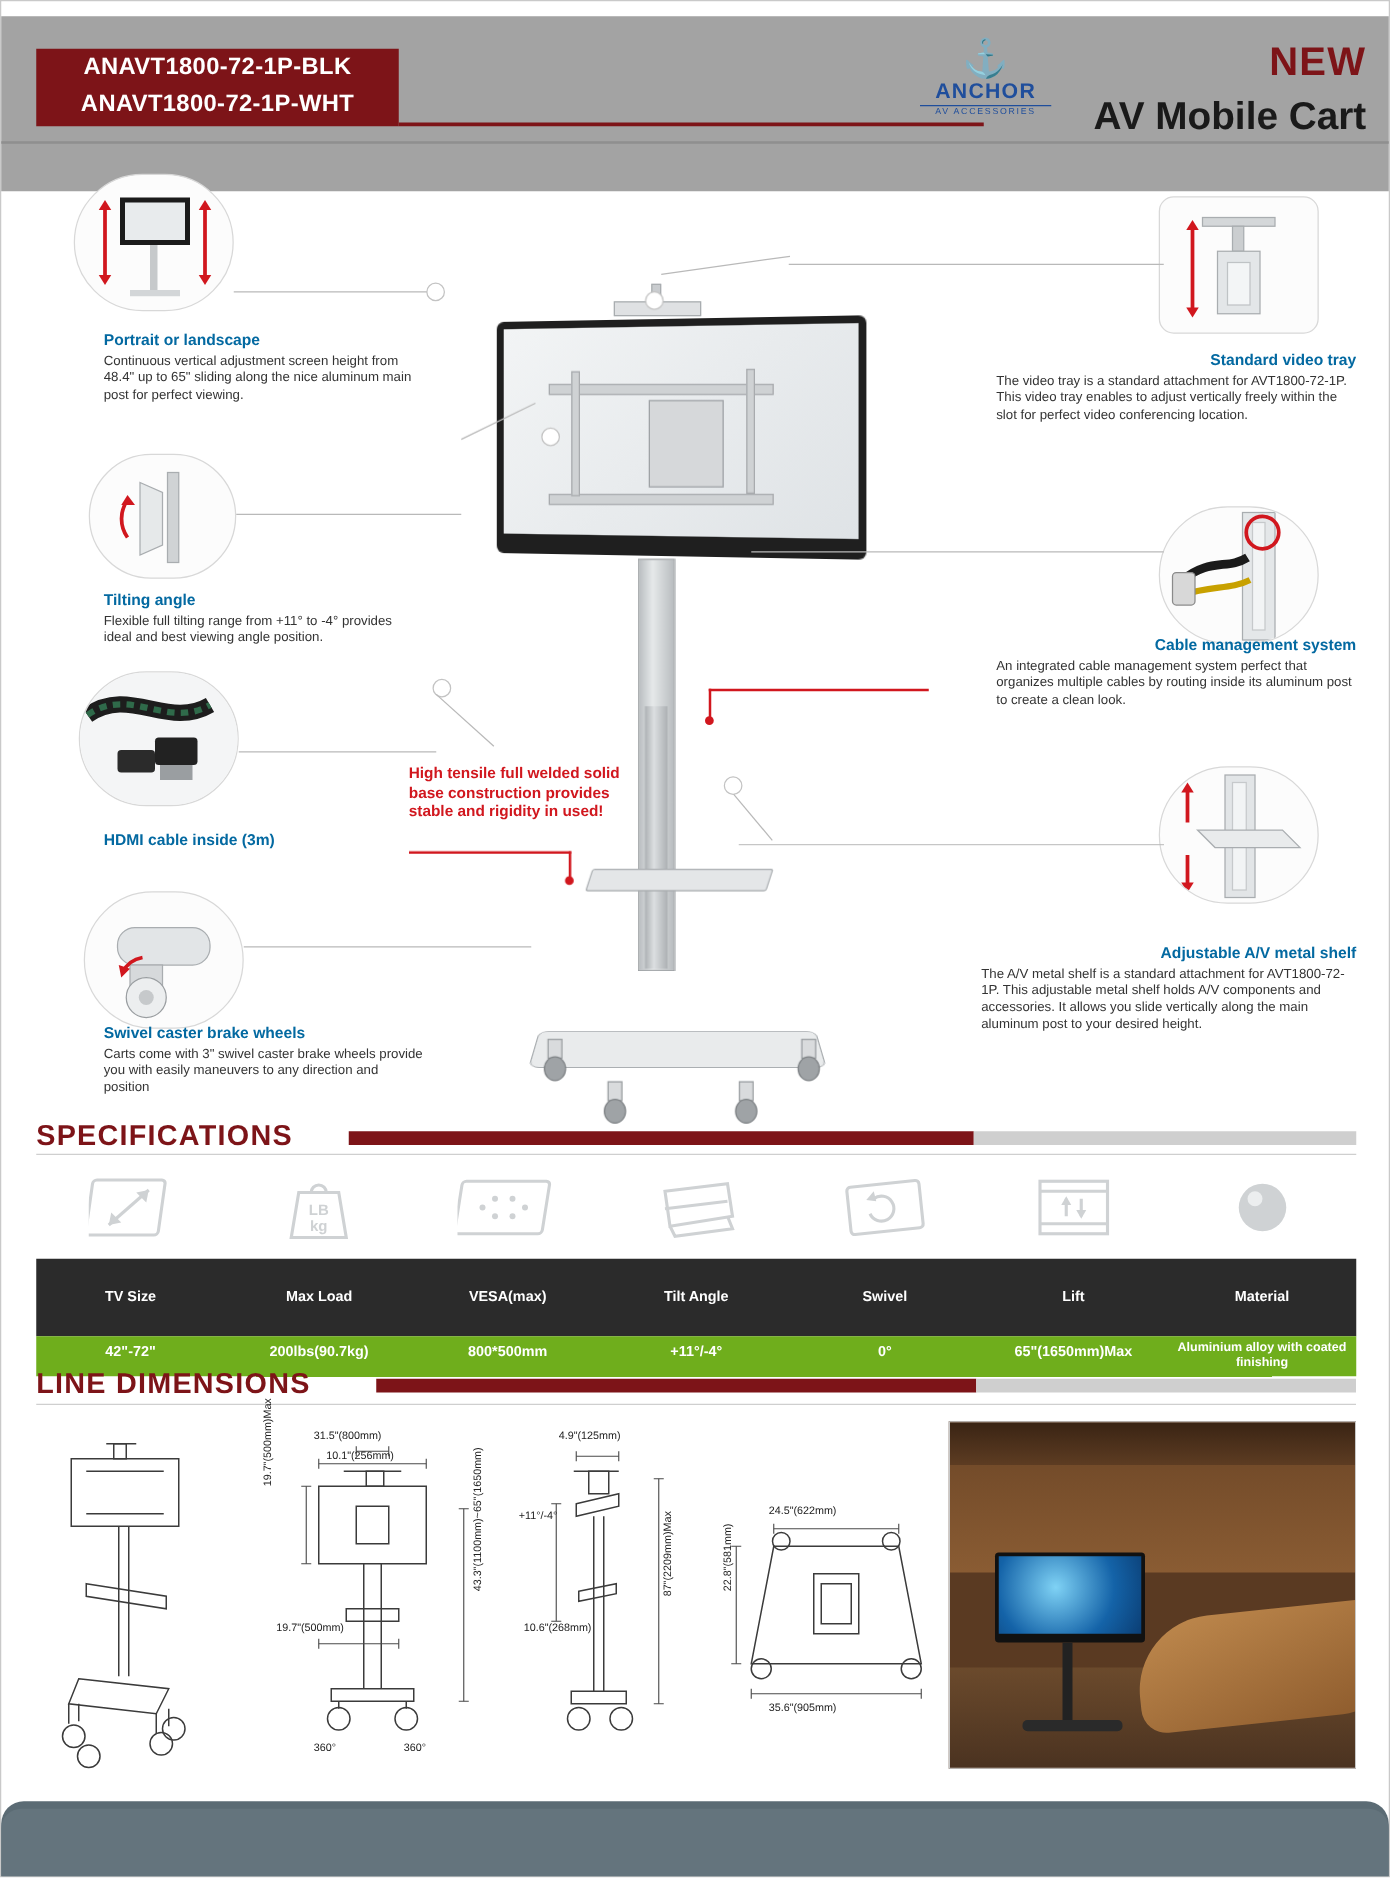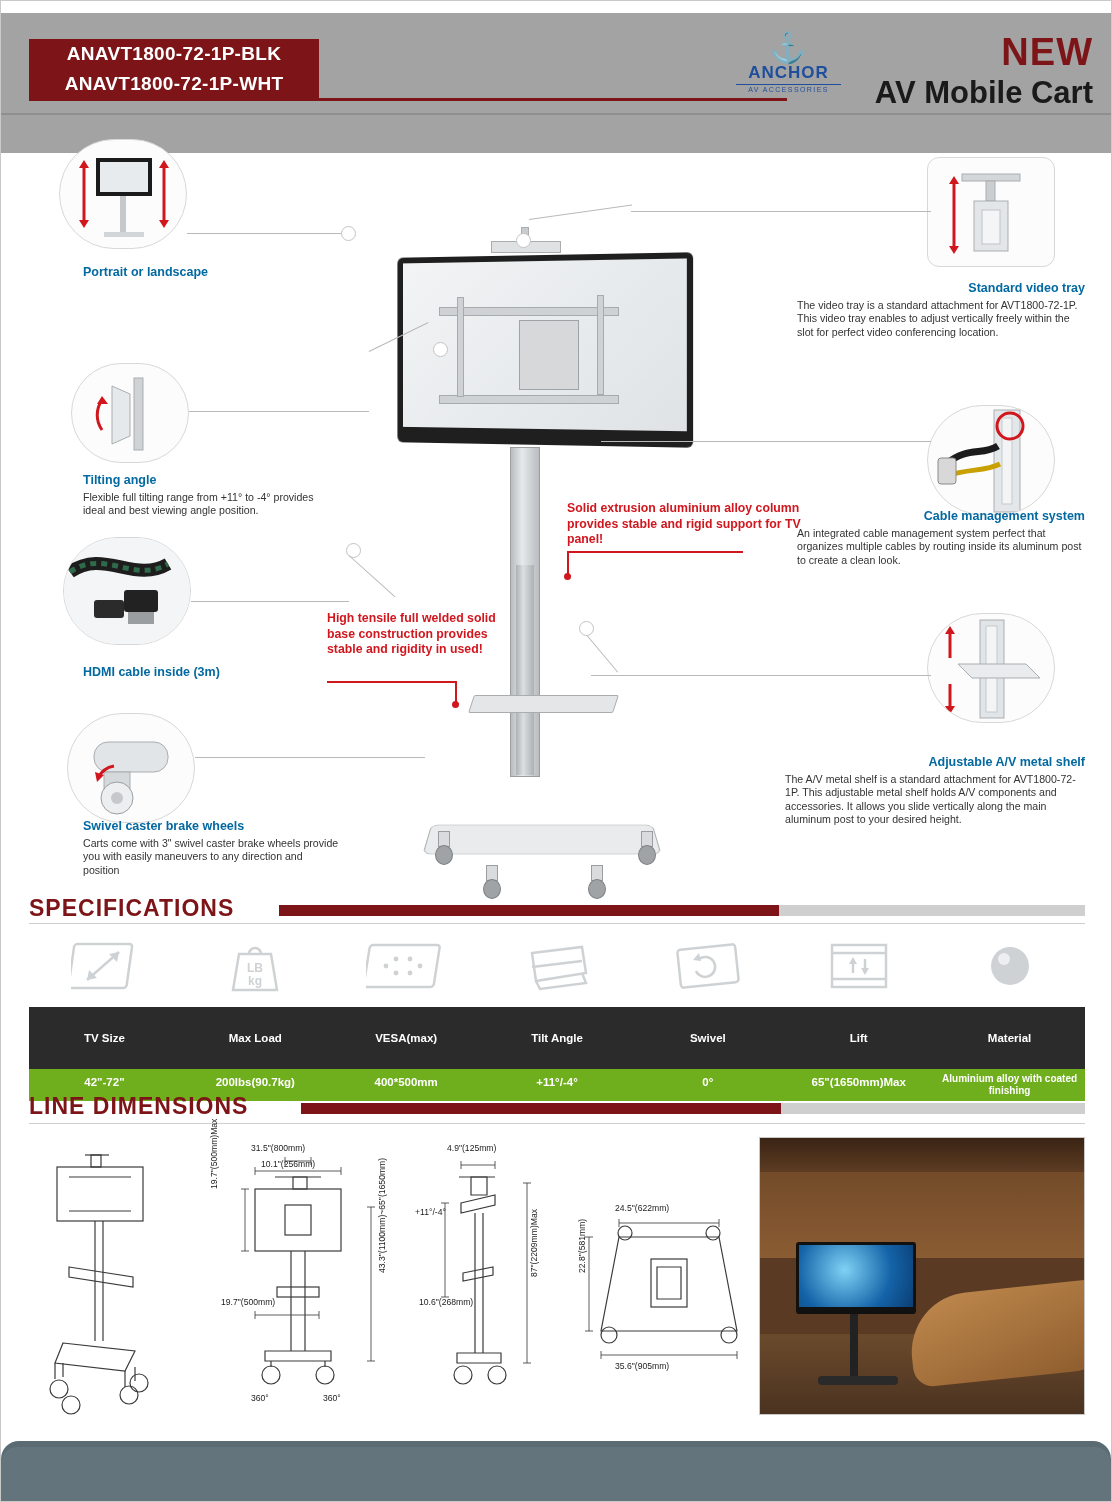--- a/index.html
+++ b/index.html
@@ -19,21 +19,21 @@
 
   
   .header { position:absolute; left:0; top:12px; width:1110px; height:140px; background:#a3a3a3; }
   .hdr-bar { position:absolute; left:28px; top:26px; width:290px; height:62px; background:#7d1418; }
   .hdr-code { color:#fff; font-weight:bold; font-size:19px; letter-spacing:.3px; text-align:center; line-height:30px; }
   .hdr-rule { position:absolute; left:318px; top:85px; width:468px; height:3px; background:#7d1418; }
   .logo { position:absolute; left:735px; top:20px; width:105px; height:75px; text-align:center; }
   .logo-anchor { font-size:30px; color:#1f4e9c; line-height:30px; }
   .logo-name { font-weight:bold; font-size:17px; color:#1f4e9c; letter-spacing:1px; }
   .logo-sub { font-size:7px; color:#1f4e9c; letter-spacing:1.4px; border-top:1px solid #1f4e9c; padding-top:1px; margin-top:1px; }
-  .hdr-new { position:absolute; right:18px; top:18px; font-size:38px; font-weight:bold; color:#7d1418; letter-spacing:1px; }
+  .hdr-new { position:absolute; right:18px; top:18px; font-size:32px; font-weight:bold; color:#7d1418; letter-spacing:1px; }
   .hdr-title { position:absolute; right:18px; top:62px; font-size:31px; font-weight:bold; color:#1a1a1a; }
   .hdr-line { position:absolute; left:0; top:112px; width:1110px; height:2px; background:#8f8f8f; }
 
   
   .features { position:absolute; left:0; top:114px; width:1110px; height:780px; }
 
   .callout { position:absolute; }
   .callout h4 { margin:0 0 4px 0; font-size:12.5px; font-weight:bold; color:#0369a1; }
   .callout p { margin:0; font-size:10.6px; line-height:13.4px; color:#333; }
   .callout.right h4, .callout.right p { text-align:left; }
@@ -254,20 +254,21 @@
     <div class="conn" style="left:528px; top:104px; width:104px; transform:rotate(-8deg); transform-origin:left center;"></div>
 
     <div class="conn" style="left:600px; top:326px; width:330px;"></div>
 
     <div class="conn" style="left:590px; top:560px; width:340px;"></div>
     <div class="dot" style="left:578px; top:506px;"></div>
     <div class="conn" style="left:586px; top:520px; width:48px; transform:rotate(50deg); transform-origin:left center;"></div>
 
     <div class="callout" style="left:82px; top:150px; width:248px;">
       <h4>Portrait or landscape</h4>
+      <p>Continuous vertical adjustment screen height from 48.4" up to 65" sliding along the nice aluminum main post for perfect viewing.</p>
     </div>
 
     <div class="callout" style="left:82px; top:358px; width:240px;">
       <h4>Tilting angle</h4>
       <p>Flexible full tilting range from +11° to -4° provides ideal and best viewing angle position.</p>
     </div>
 
     <div class="callout" style="left:82px; top:550px; width:250px;">
       <h4>HDMI cable inside (3m)</h4>
       <p></p>
@@ -286,21 +287,20 @@
     <div class="callout right" style="left:796px; top:394px; width:288px;">
       <h4 style="text-align:right;">Cable management system</h4>
       <p>An integrated cable management system perfect that organizes multiple cables by routing inside its aluminum post to create a clean look.</p>
     </div>
 
     <div class="callout right" style="left:784px; top:640px; width:300px;">
       <h4 style="text-align:right;">Adjustable A/V metal shelf</h4>
       <p>The A/V metal shelf is a standard attachment for AVT1800-72-1P. This adjustable metal shelf holds A/V components and accessories. It allows you slide vertically along the main aluminum post to your desired height.</p>
     </div>
 
-    <div class="redtext" style="left:566px; top:386px; width:240px;">Solid extrusion aluminium alloy column provides stable and rigid support for TV panel!</div>
     <div class="redline" style="left:566px; top:436px; width:176px; height:2px;"></div>
     <div class="redline" style="left:566px; top:436px; width:2px; height:24px;"></div>
     <div class="reddot" style="left:563px; top:458px;"></div>
 
     <div class="redtext" style="left:326px; top:496px; width:172px;">High tensile full welded solid base construction provides stable and rigidity in used!</div>
     <div class="redline" style="left:326px; top:566px; width:130px; height:2px;"></div>
     <div class="redline" style="left:454px; top:566px; width:2px; height:22px;"></div>
     <div class="reddot" style="left:451px; top:586px;"></div>
   </div>
 
@@ -377,21 +377,21 @@
         <div>Max Load</div>
         <div>VESA(max)</div>
         <div>Tilt Angle</div>
         <div>Swivel</div>
         <div>Lift</div>
         <div>Material</div>
       </div>
       <div class="spec-vals">
         <div>42"-72"</div>
         <div>200lbs(90.7kg)</div>
-        <div>400*500mm</div>
+        <div>800*500mm</div>
         <div>+11°/-4°</div>
         <div>0°</div>
         <div>65"(1650mm)Max</div>
         <div class="two-line">Aluminium alloy with coated finishing</div>
       </div>
     </div>
   </div>
 
   <div class="ld-wrap">
     <div class="sec-title">LINE  DIMENSIONS</div>

